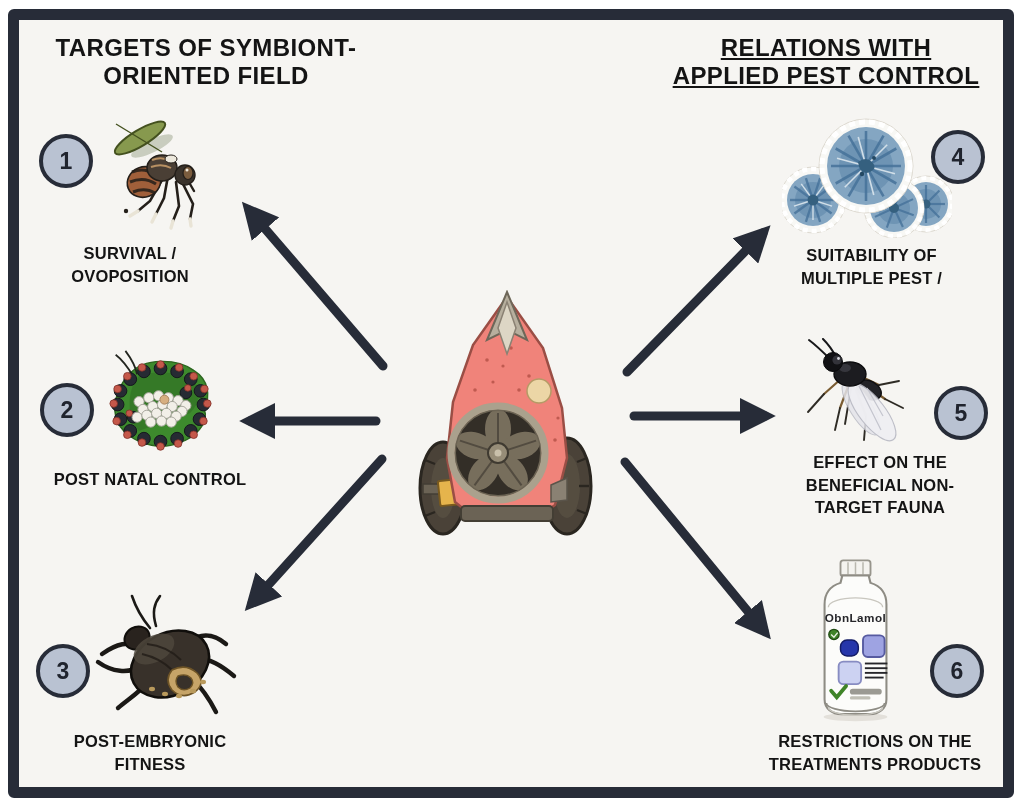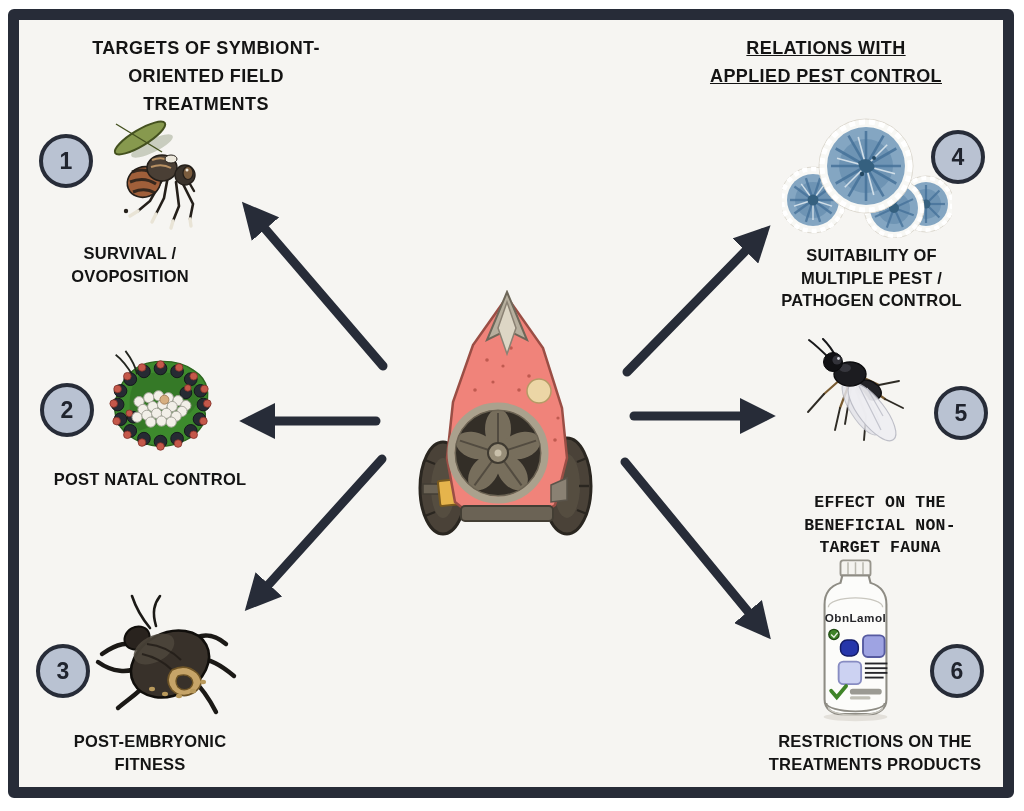--- a/index.html
+++ b/index.html
@@ -2,21 +2,21 @@
 <html><head>
 <meta charset="utf-8">
 <style>
   html,body{margin:0;padding:0;background:#ffffff;}
   .canvas{position:relative;width:1024px;height:811px;background:#ffffff;
           font-family:"Liberation Sans",sans-serif;overflow:hidden;}
   .frame{position:absolute;left:8px;top:9px;width:1006px;height:789px;
          box-sizing:border-box;border:11px solid #272c38;border-radius:6px;
          background:#f6f5f2;}
   .arrows{position:absolute;left:0;top:0;pointer-events:none;}
-  .title{position:absolute;margin:0;font-size:18px;font-weight:bold;color:#141414;
+  .title{position:absolute;margin:0;font-size:24px;font-weight:bold;color:#141414;
          text-align:center;line-height:28px;letter-spacing:.4px;}
   .label{position:absolute;font-size:16.5px;font-weight:bold;color:#141414;
          text-align:center;line-height:22.5px;letter-spacing:.2px;}
   .tline{display:block;}
   .badge{position:absolute;width:46px;height:46px;border-radius:50%;
          background:#b9c2d2;border:4px solid #272c38;display:flex;
          align-items:center;justify-content:center;font-size:23px;
          font-weight:bold;color:#20242e;}
   .icon{position:absolute;}
 </style>
@@ -39,21 +39,20 @@
       <line x1="382" y1="459" x2="252" y2="603" marker-end="url(#ah)"></line>
       <line x1="627" y1="372" x2="763" y2="233" marker-end="url(#ah)"></line>
       <line x1="634" y1="416" x2="765" y2="416" marker-end="url(#ah)"></line>
       <line x1="625" y1="462" x2="764" y2="631" marker-end="url(#ah)"></line>
     </g>
   </svg>
 
   <h1 class="title" style="left:40px;top:34px;width:332px;">
     <span class="tline">TARGETS OF SYMBIONT-</span>
     <span class="tline">ORIENTED FIELD</span>
-    <span class="tline">TREATMENTS</span>
   </h1>
   <h1 class="title" style="left:650px;top:34px;width:352px;text-decoration:underline;">
     <span class="tline">RELATIONS WITH</span>
     <span class="tline">APPLIED PEST CONTROL</span>
   </h1>
 
   <div class="badge" style="left:39px;top:134px;">1</div>
   <div class="badge" style="left:40px;top:383px;">2</div>
   <div class="badge" style="left:36px;top:644px;">3</div>
   <div class="badge" style="left:931px;top:130px;">4</div>
@@ -297,21 +296,20 @@
           <line x2="30" y2="0" transform="rotate(315)"></line>
       </g>
       <path d="M76,46 q8,-6 14,0 q6,6 -2,10 q-10,4 -12,-10z" fill="#35607f"></path>
       <circle cx="80" cy="58" r="2.2" fill="#244963"></circle>
       <circle cx="92" cy="42" r="2" fill="#244963"></circle>
     </g>
   </svg>
   <div class="label" style="left:764px;top:244px;width:215px;">
     <span class="tline">SUITABILITY OF</span>
     <span class="tline">MULTIPLE PEST /</span>
-    <span class="tline">PATHOGEN CONTROL</span>
   </div>
 
   <svg class="icon" style="left:795px;top:338px;" width="122" height="128" viewBox="0 0 122 128">
     <g stroke="#17171a" stroke-width="2" fill="none" stroke-linecap="round">
       <path d="M36,22 C28,14 22,8 14,2"></path>
       <path d="M41,19 C37,11 33,6 28,1"></path>
     </g>
     <g stroke="#7a5c32" stroke-width="2.2" fill="none" stroke-linecap="round">
       <path d="M47,40 L29,56"></path>
         <path d="M54,46 L45,70"></path>
@@ -330,21 +328,21 @@
     <ellipse cx="74" cy="52" rx="13" ry="9" transform="rotate(28 74 52)" fill="#222226" stroke="#101012" stroke-width="1.4"></ellipse>
     <ellipse cx="66" cy="70" rx="31" ry="11" transform="rotate(58 66 70)" fill="#e4e4ea" opacity="0.85" stroke="#b9bac4" stroke-width="1"></ellipse>
     <ellipse cx="77" cy="74" rx="35" ry="13" transform="rotate(52 77 74)" fill="#efeff3" opacity="0.92" stroke="#b9bac4" stroke-width="1.2"></ellipse>
     <path d="M64,48 L86,92 M72,50 L88,78" stroke="#c4c5ce" stroke-width="1.2" fill="none"></path>
     <ellipse cx="55" cy="36" rx="16" ry="12" fill="#1c1c20" stroke="#0c0c0e" stroke-width="1.4"></ellipse>
     <ellipse cx="50" cy="30" rx="6" ry="4" fill="#3a3a40" opacity="0.9"></ellipse>
     <circle cx="38" cy="24" r="9.5" fill="#111114" stroke="#0a0a0c" stroke-width="1"></circle>
     <circle cx="42" cy="22" r="4.6" fill="#33333a"></circle>
     <circle cx="43.5" cy="20.5" r="1.4" fill="#d8d8de"></circle>
   </svg>
-  <div class="label" style="left:772px;top:492px;width:216px;font-family:Liberation Mono, monospace;">
+  <div class="label" style="left:772px;top:451px;width:216px;">
     <span class="tline">EFFECT ON THE</span>
     <span class="tline">BENEFICIAL NON-</span>
     <span class="tline">TARGET FAUNA</span>
   </div>
 
   <svg class="icon" style="left:803px;top:555px;" width="105" height="172" viewBox="0 0 112 176">
     <ellipse cx="56" cy="169" rx="34" ry="4.5" fill="#e3e0da"></ellipse>
     <rect x="40" y="2" width="32" height="17" rx="3" fill="#f4f3ef" stroke="#97958c" stroke-width="2"></rect>
     <g stroke="#b9b7ae" stroke-width="1.6">
       <line x1="48" y1="4" x2="48" y2="17"></line>

